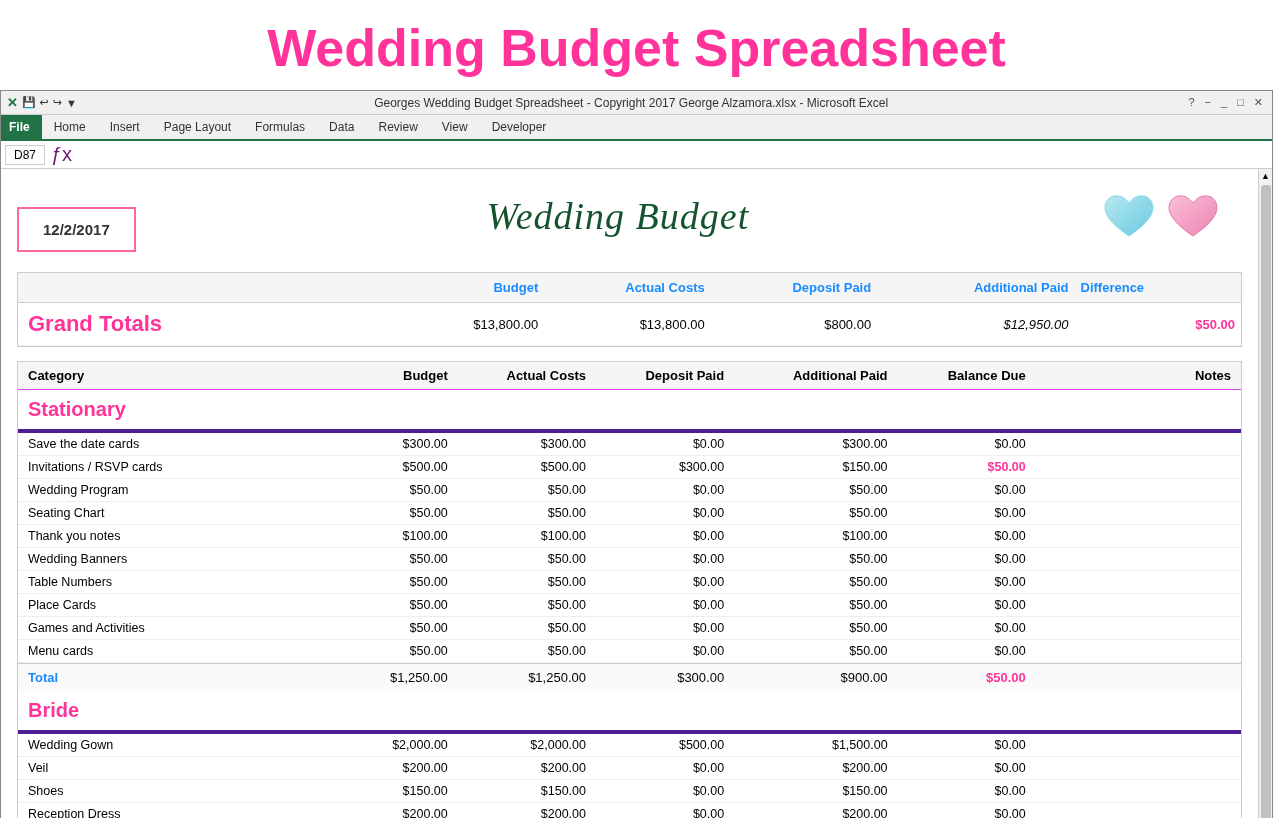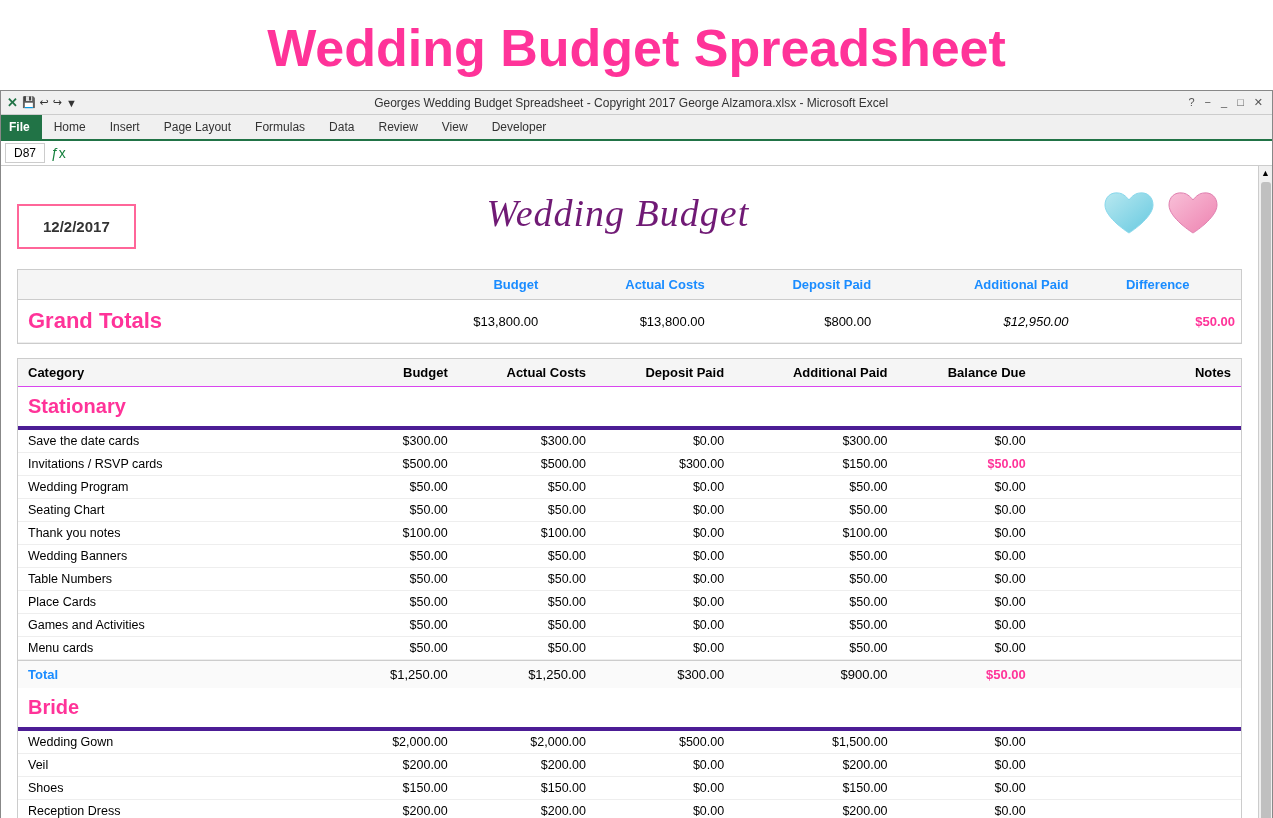--- a/index.html
+++ b/index.html
@@ -111,21 +111,21 @@
       padding: 12px 24px;
       font-size: 15px;
       margin-top: 28px;
     }
     .wedding-budget-title {
       flex: 1;
       text-align: center;
       font-family: 'Times New Roman', serif;
       font-style: italic;
       font-size: 38px;
-      color: #701a75;
+      color: #14532d;
       letter-spacing: 1px;
     }
     .hearts {
       display: flex;
       gap: 6px;
       align-items: center;
       margin-right: 20px;
     }
     .heart {
       width: 58px;
@@ -144,21 +144,21 @@
       border-bottom: 1px solid #ccc;
       font-weight: bold;
       color: #1a8cff;
       font-size: 13px;
     }
     .gt-header-row .col-category { flex: 2.2; padding: 7px 10px; }
     .gt-header-row .col-budget { flex: 1; padding: 7px 6px; text-align: right; }
     .gt-header-row .col-actual { flex: 1; padding: 7px 6px; text-align: right; }
     .gt-header-row .col-deposit { flex: 1; padding: 7px 6px; text-align: right; }
     .gt-header-row .col-addl { flex: 1.2; padding: 7px 6px; text-align: right; }
-    .gt-header-row .col-diff { flex: 1; padding: 7px 6px; text-align: center; }
+    .gt-header-row .col-diff { flex: 1; padding: 7px 6px; text-align: left; }
 
     .gt-data-row {
       display: flex;
       align-items: center;
       border-bottom: 1px solid #eee;
       font-size: 13px;
     }
     .gt-data-row .col-category { flex: 2.2; padding: 8px 10px; font-size: 22px; font-weight: bold; color: #ff3399; }
     .gt-data-row .col-budget { flex: 1; padding: 8px 6px; text-align: right; }
     .gt-data-row .col-actual { flex: 1; padding: 8px 6px; text-align: right; }
@@ -281,21 +281,21 @@
     <div class="ribbon-tab">Page Layout</div>
     <div class="ribbon-tab">Formulas</div>
     <div class="ribbon-tab">Data</div>
     <div class="ribbon-tab">Review</div>
     <div class="ribbon-tab">View</div>
     <div class="ribbon-tab">Developer</div>
   </div>
 
   <div class="formula-bar">
     <input class="cell-ref" value="D87" readonly="" style="border: 1px solid rgb(204, 204, 204); font-size: 12px; text-align: center; width: 40px; padding: 2px 4px;">
-    <span style="font-size:14px;color:#15803d;">ƒx</span>
+    <span style="font-size:20px;color:#701a75;">ƒx</span>
     <input class="formula-input" style="flex: 1 1 0%; border: none; outline: none; font-size: 12px;" value="">
   </div>
 
   <div class="spreadsheet-wrapper">
     <div class="spreadsheet-main">
       <div class="sheet-content">
 
         <div class="wedding-date-row">
           <div class="wedding-date-value">12/2/2017</div>
           <div class="wedding-budget-title">Wedding Budget</div>

